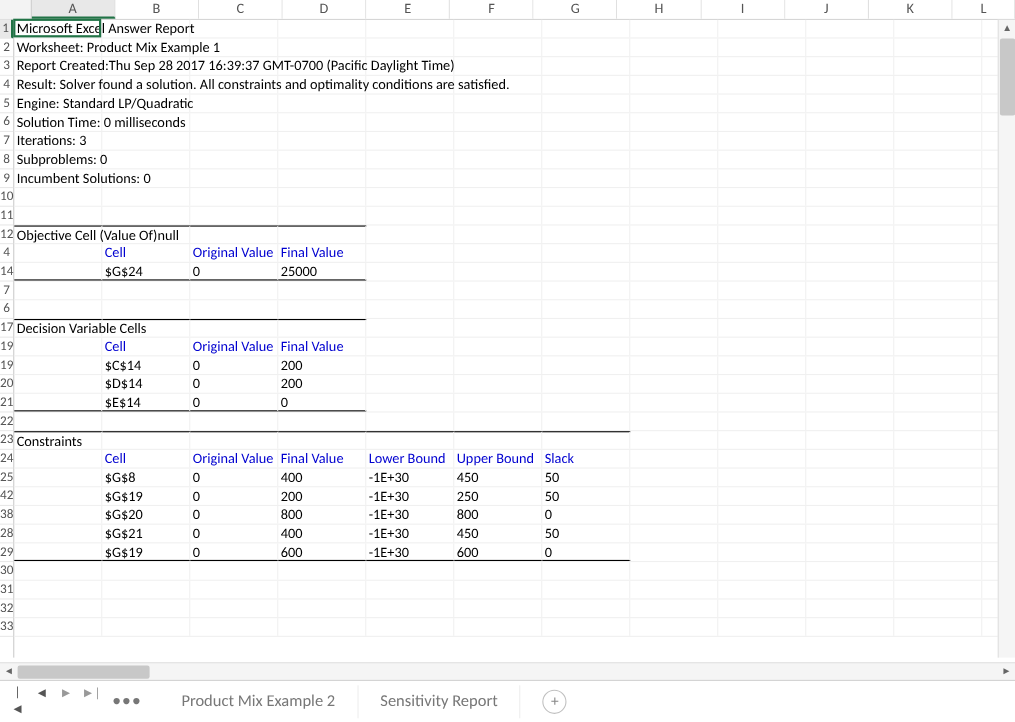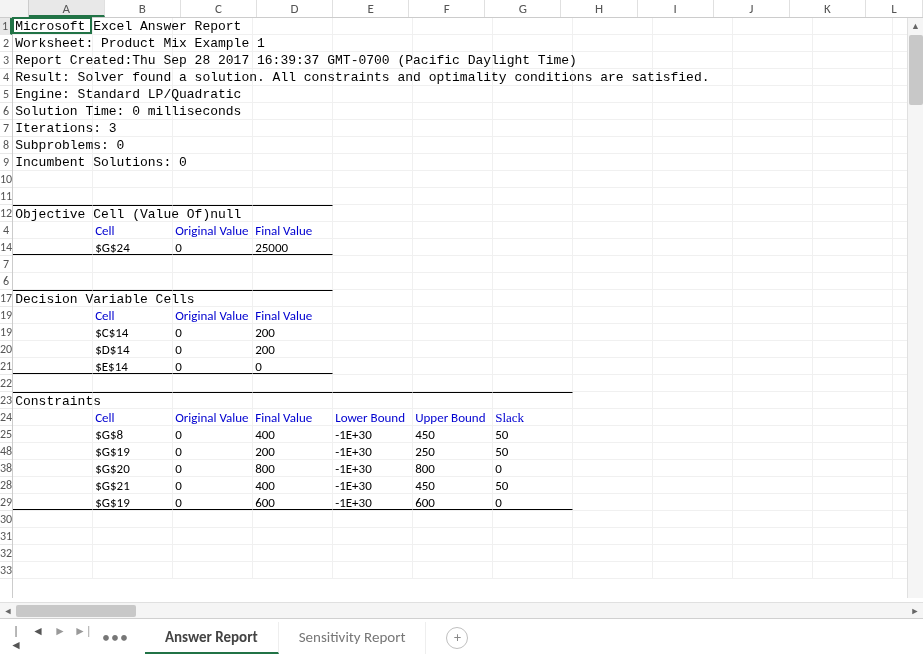--- a/index.html
+++ b/index.html
@@ -75,21 +75,21 @@
 }
 .cell {
   border-right: 1px solid #f0f0f0;
   padding: 0 2px;
   line-height: 17px;
   white-space: nowrap;
   overflow: visible;
   font-size: 13px;
 }
 .cell.blue { color: #0000d0; }
-.cell.span { position: relative; z-index: 2; font-family: Liberation Mono, monospace; }
+.cell.span { position: relative; z-index: 2; }
 
 .active-cell {
   position: absolute;
   border: 2px solid #217346;
   pointer-events: none;
   z-index: 10;
 }
 .vscroll {
   position: absolute;
   right: 0;
@@ -196,21 +196,21 @@
         <div class="row-h">6</div>
         <div class="row-h">17</div>
         <div class="row-h">19</div>
         <div class="row-h">19</div>
         <div class="row-h">20</div>
         <div class="row-h">21</div>
         <div class="row-h">22</div>
         <div class="row-h">23</div>
         <div class="row-h">24</div>
         <div class="row-h">25</div>
-        <div class="row-h">48</div>
+        <div class="row-h">42</div>
         <div class="row-h">38</div>
         <div class="row-h">28</div>
         <div class="row-h">29</div>
         <div class="row-h">30</div>
         <div class="row-h">31</div>
         <div class="row-h">32</div>
         <div class="row-h">33</div>
       </div>
     <div class="cells">
 
@@ -536,21 +536,21 @@
           <div class="cell" style="width: 80px;"></div>
           <div class="cell" style="width: 60px;"></div>
         </div>
         <div class="row">
           <div class="cell" style="width: 80px;"></div>
           <div class="cell blue" style="width: 80px;">Cell</div>
           <div class="cell blue" style="width: 80px;">Original Value</div>
           <div class="cell blue" style="width: 80px;">Final Value</div>
           <div class="cell blue" style="width: 80px;">Lower Bound</div>
           <div class="cell blue" style="width: 80px;">Upper Bound</div>
-          <div class="cell blue" style="width: 80px; font-family: Liberation Serif, serif;">Slack</div>
+          <div class="cell blue" style="width: 80px;">Slack</div>
           <div class="cell" style="width: 80px;"></div>
           <div class="cell" style="width: 80px;"></div>
           <div class="cell" style="width: 80px;"></div>
           <div class="cell" style="width: 80px;"></div>
           <div class="cell" style="width: 60px;"></div>
         </div>
         <div class="row">
           <div class="cell" style="width: 80px;"></div>
           <div class="cell" style="width: 80px;">$G$8</div>
           <div class="cell" style="width: 80px;">0</div>
@@ -696,17 +696,17 @@
 
 <div class="tab-bar">
   <div class="tab-nav">
     <span class="en">|◄</span>
     <span class="en">◄</span>
     <span>►</span>
     <span>►|</span>
   </div>
   <div class="tab-ellipsis">•••</div>
   <div class="tabs" style="display:flex;">
-      <div class="tab active">Answer Report</div>
+      <div class="tab">Product Mix Example 2</div>
       <div class="tab">Sensitivity Report</div>
     </div>
   <div class="tab-add">+</div>
 </div>
 
 </body></html>

